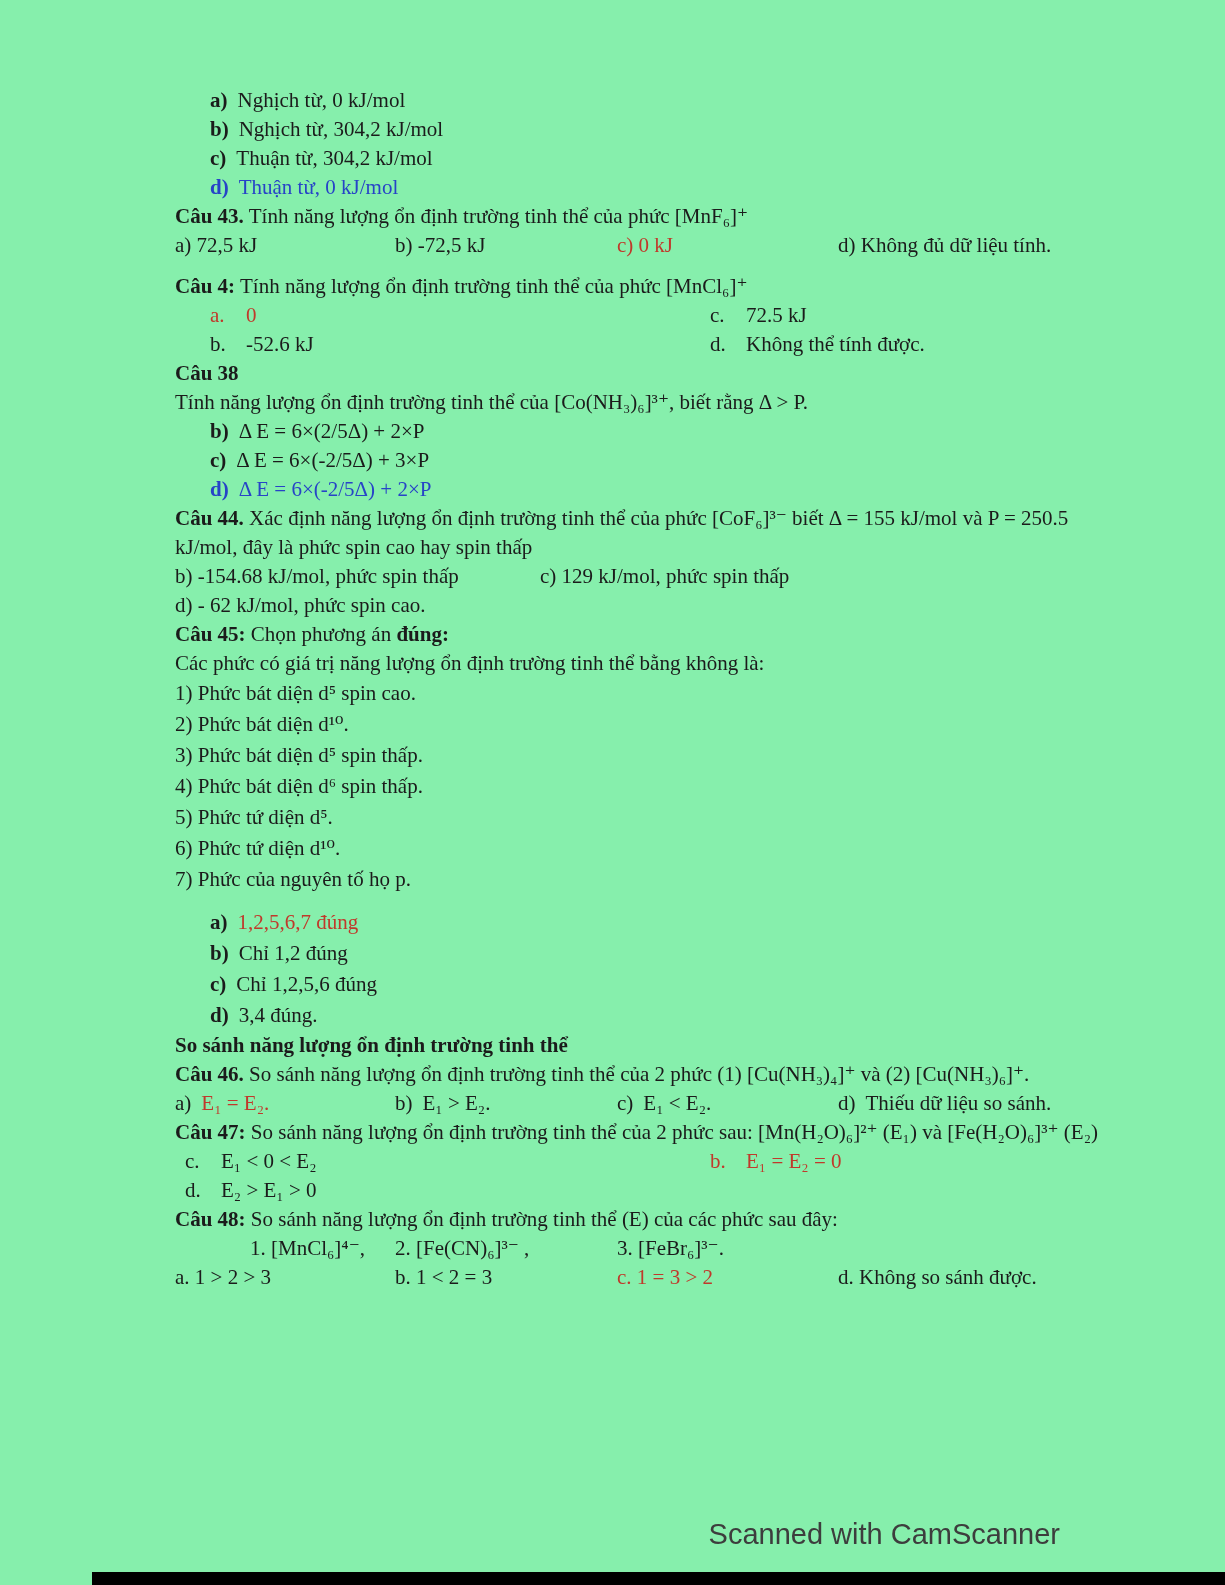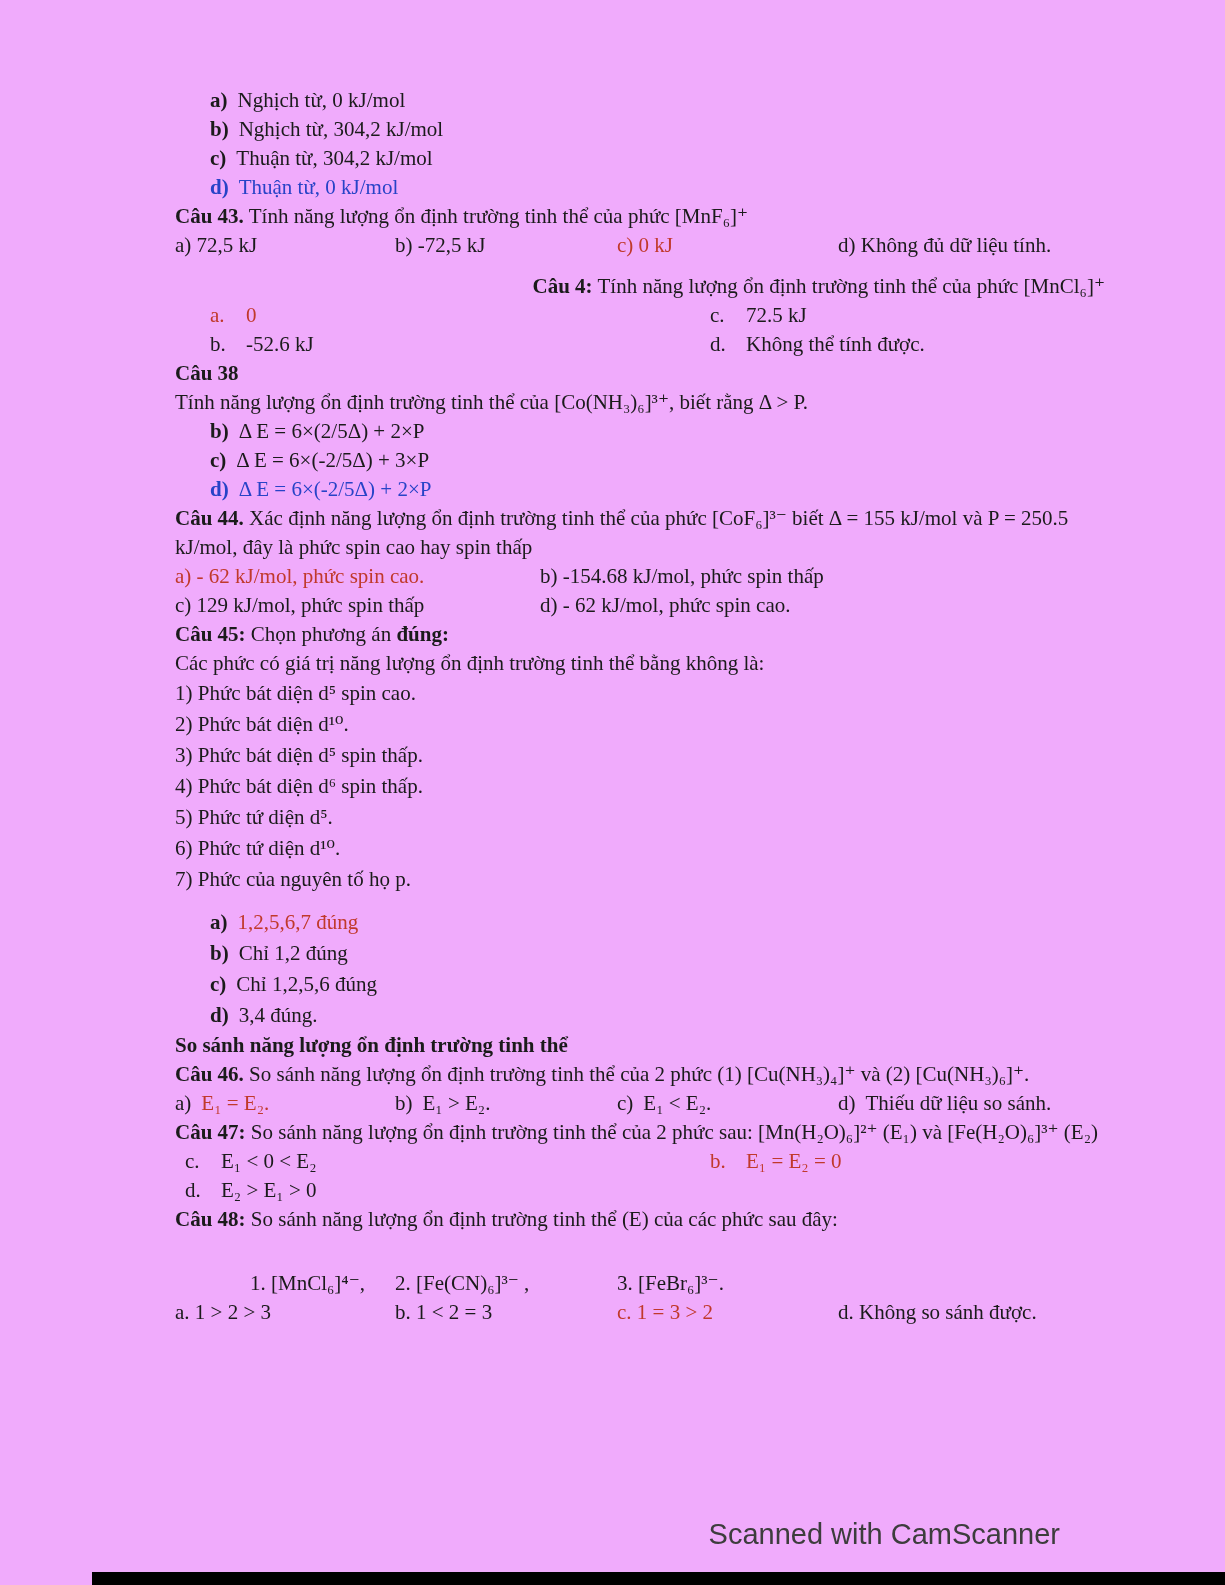--- a/index.html
+++ b/index.html
@@ -1,35 +1,35 @@
 <!DOCTYPE html>
 <html style="--red: #c0392b; --blue: #2743c7;"><head>
 <meta charset="utf-8">
 <style>
   * { margin:0; padding:0; box-sizing:border-box; }
   html,body { background:#ffffff; }
   .page {
-    width:1225px; height:1585px; position:relative; background:#f0abfc;
+    width:1225px; height:1585px; position:relative; background:#86efac;
     font-family:"Liberation Serif","DejaVu Serif",serif;
     color:#1b1b1b; overflow:hidden; margin:0 auto;
   }
   .content { position:absolute; left:175px; top:86px; width:930px; font-size:21px; line-height:29px; }
   .line { display:block; }
   .bold { font-weight:700; }
   .red  { color:var(--red,#c0392b); }
   .blue { color:var(--blue,#2743c7); }
   .indent { padding-left:35px; }
   .optlab { margin-right:10px; }
   .lab2 { display:inline-block; min-width:36px; }
   .grid4 { display:grid; grid-template-columns:220px 222px 221px 1fr; }
   .grid2a { display:grid; grid-template-columns:500px 1fr; padding-left:35px; }
   .grid2b { display:grid; grid-template-columns:365px 1fr; }
   .grid2c { display:grid; grid-template-columns:525px 1fr; padding-left:10px; }
-  .complexes { display:grid; grid-template-columns:145px 222px 1fr; padding-left:75px;margin-top:35px; }
-  .mt12 { margin-top:12px;text-align:right; }
+  .complexes { display:grid; grid-template-columns:145px 222px 1fr; padding-left:75px; }
+  .mt12 { margin-top:12px; }
   .mt28 { }
   .items31 .line { line-height:31px; }
   .footer {
     position:absolute; right:165px; bottom:34px;
     font-family:"Liberation Sans","DejaVu Sans",sans-serif;
     font-size:29px; color:#3d3d3d;text-align:right;
   }
   .blackbar { position:absolute; left:92px; right:0; bottom:0; height:13px; background:#000000; }
 </style>
 </head>
@@ -64,21 +64,20 @@
     <div class="line bold mt28">Câu 38</div>
     <div class="line">Tính năng lượng ổn định trường tinh thể của [Co(NH₃)₆]³⁺, biết rằng Δ &gt; P.</div>
     <div class="indent">
       <div class="line"><span class="bold optlab">b)</span><span>Δ E = 6×(2/5Δ) + 2×P</span></div>
       <div class="line"><span class="bold optlab">c)</span><span>Δ E = 6×(-2/5Δ) + 3×P</span></div>
       <div class="line blue"><span class="bold optlab">d)</span><span>Δ E = 6×(-2/5Δ) + 2×P</span></div>
     </div>
 
     <div class="line"><span class="bold">Câu 44.</span><span> Xác định năng lượng ổn định trường tinh thể của phức [CoF₆]³⁻  biết  Δ = 155 kJ/mol và P = 250.5 kJ/mol, đây là phức spin cao hay spin thấp</span></div>
     <div class="grid2b">
-      <div class="line red">a) - 62 kJ/mol, phức spin cao.</div>
       <div class="line">b) -154.68 kJ/mol, phức spin thấp</div>
       <div class="line">c) 129 kJ/mol, phức spin thấp</div>
       <div class="line">d) - 62 kJ/mol, phức spin cao.</div>
     </div>
 
     <div class="line"><span class="bold">Câu 45:</span><span> Chọn phương án </span><span class="bold">đúng:</span></div>
     <div class="line">Các phức có giá trị năng lượng ổn định trường tinh thể bằng không là:</div>
     <div class="items31">
       <div class="line">1) Phức bát diện d⁵ spin cao.</div>
       <div class="line">2) Phức bát diện d¹⁰.</div>

